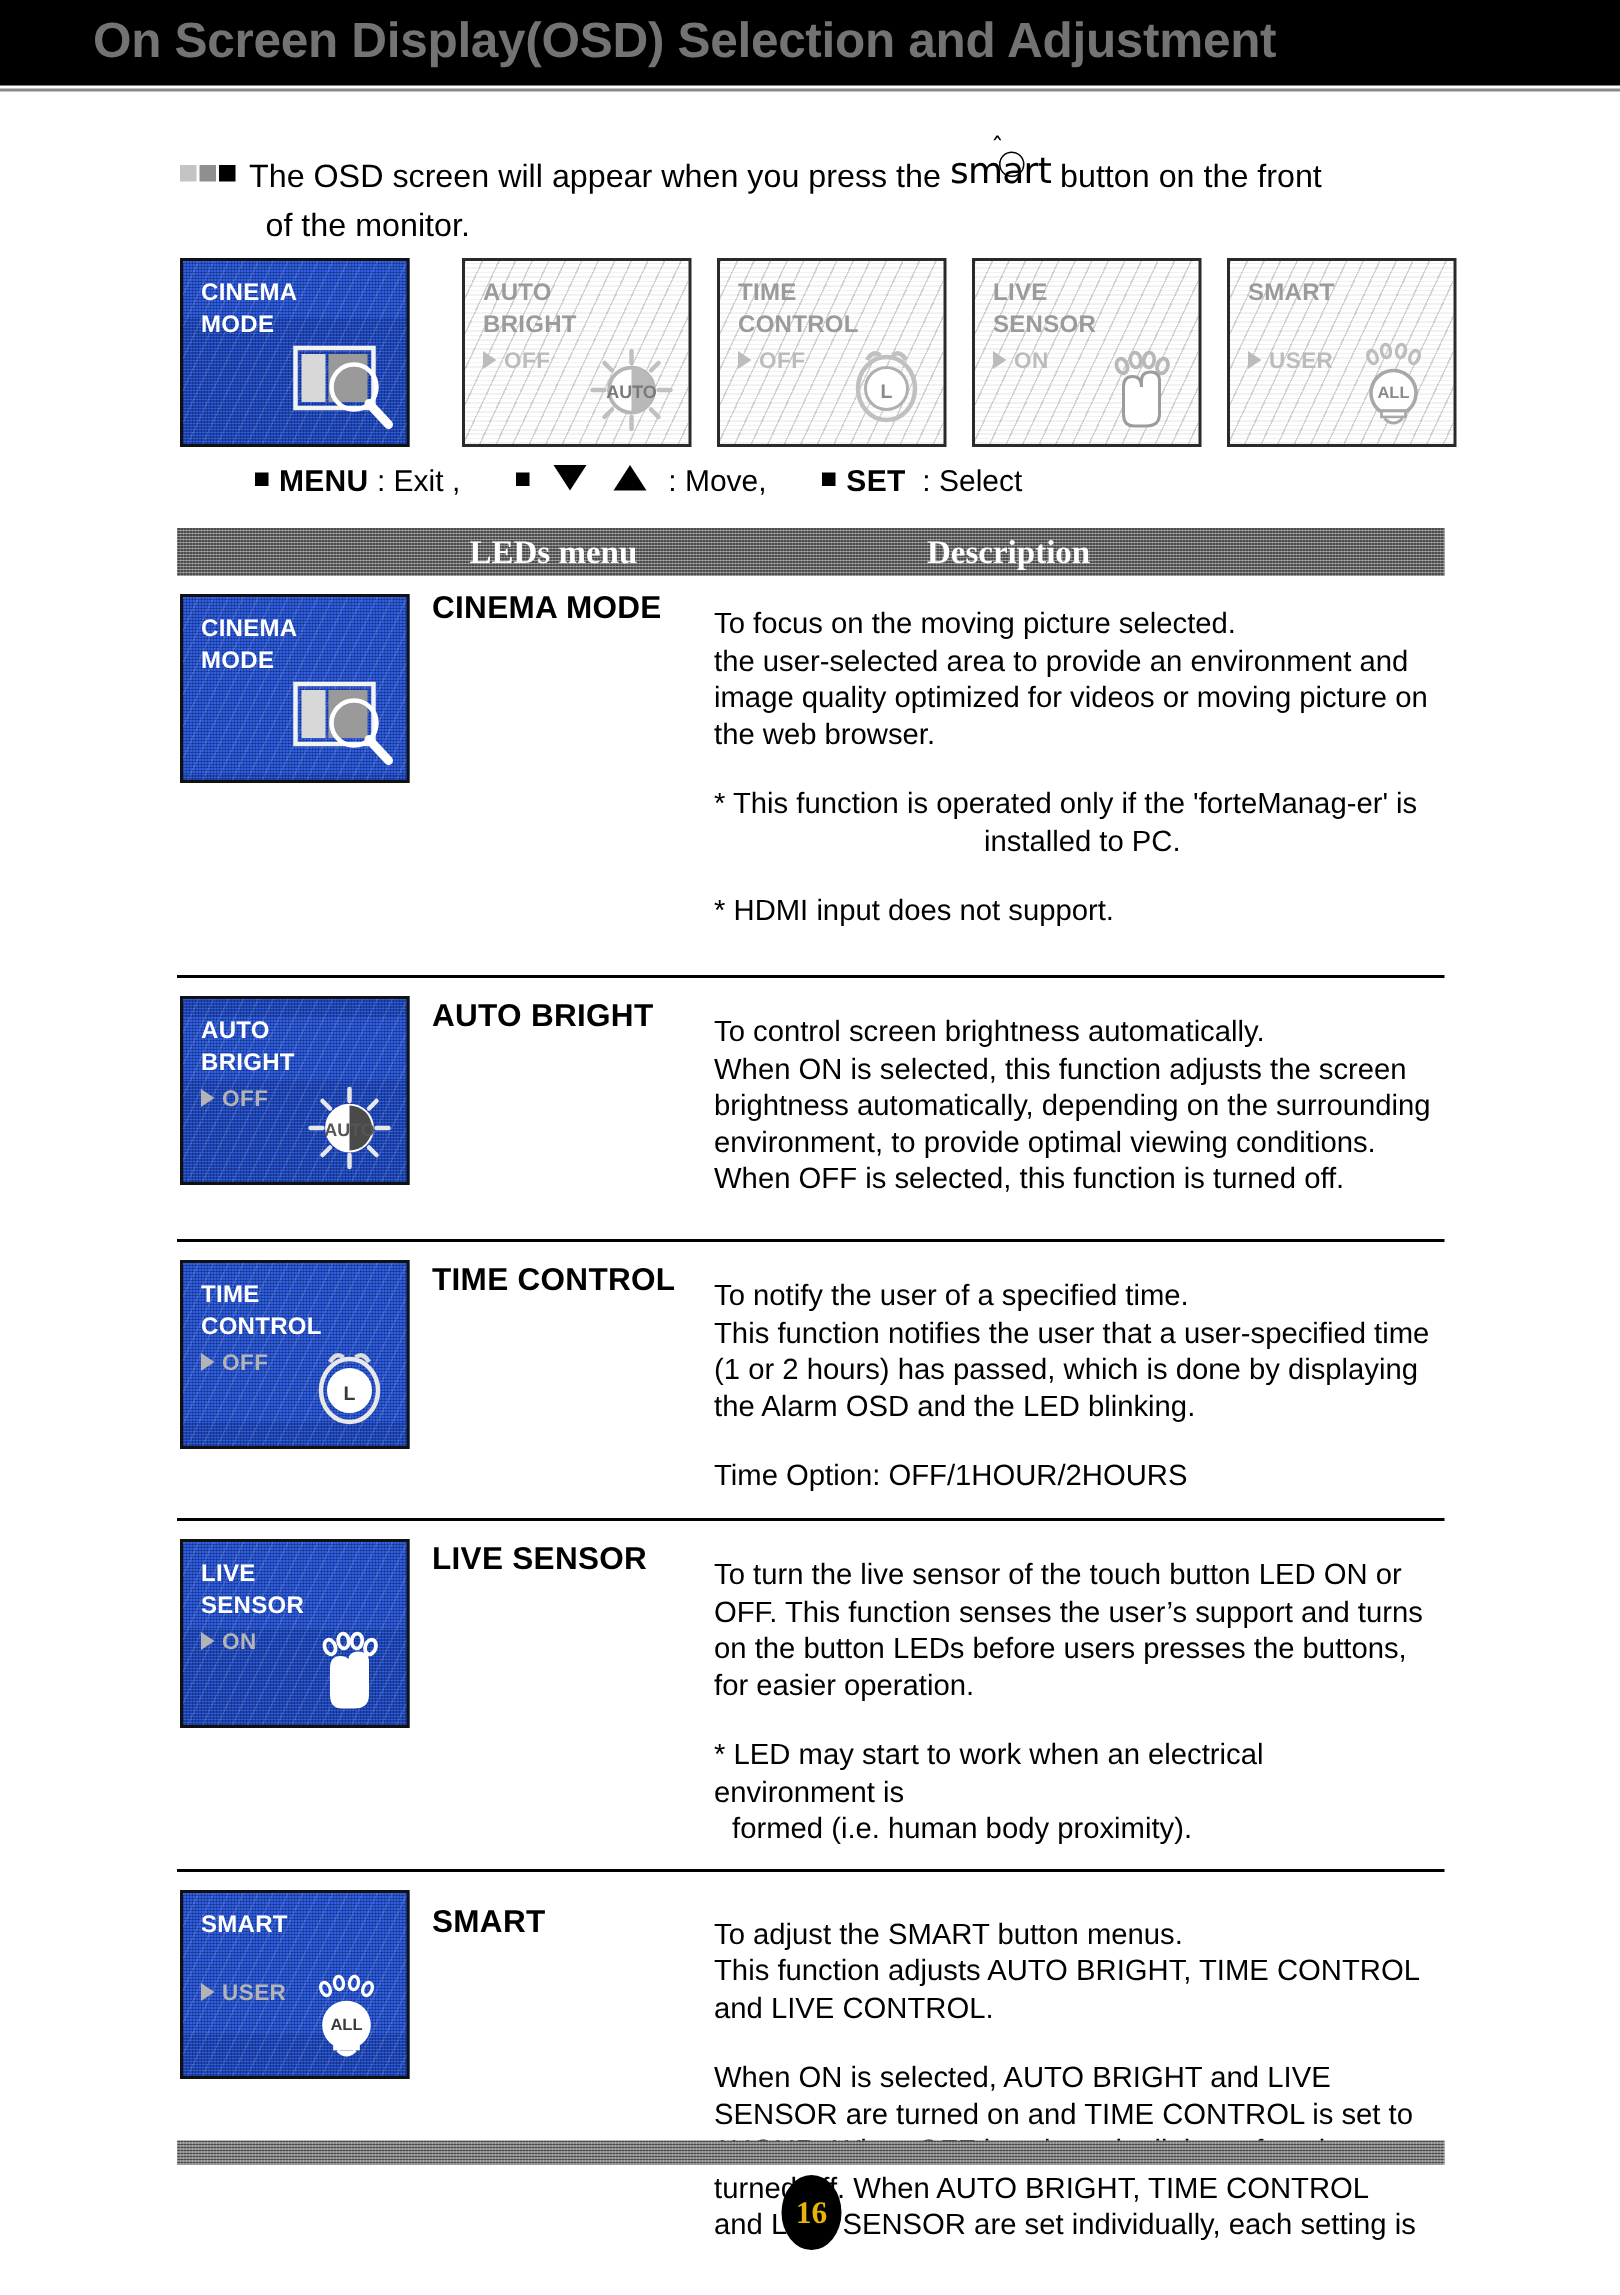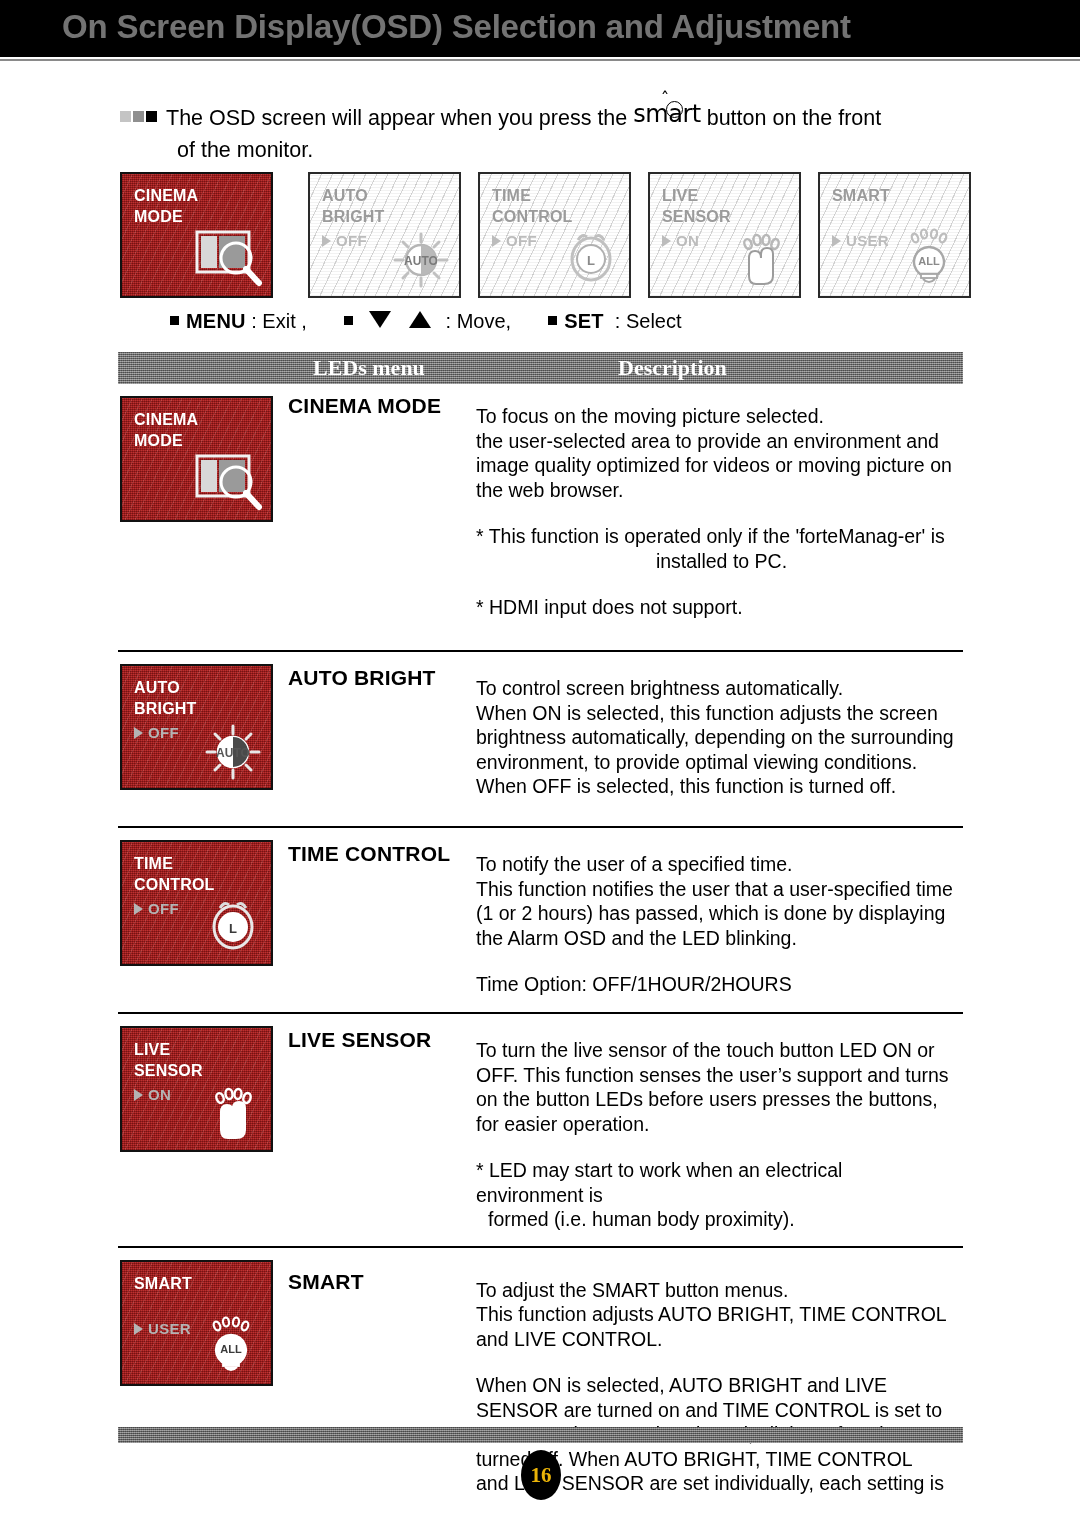--- a/index.html
+++ b/index.html
@@ -122,21 +122,21 @@
   }
   .osd-thumb {
     position: absolute;
     top: 0;
     width: 153px;
     height: 126px;
     box-sizing: border-box;
     overflow: hidden;
   }
   .osd-thumb.dark {
-    background: #b91c1c;
+    background: #1d4ed8;
     border: 2px solid #111;
   }
   .osd-thumb.faded {
     background: #ffffff;
     border: 2px solid #2a2a2a;
   }
   
   .tex {
     position: absolute;
     inset: 0;

